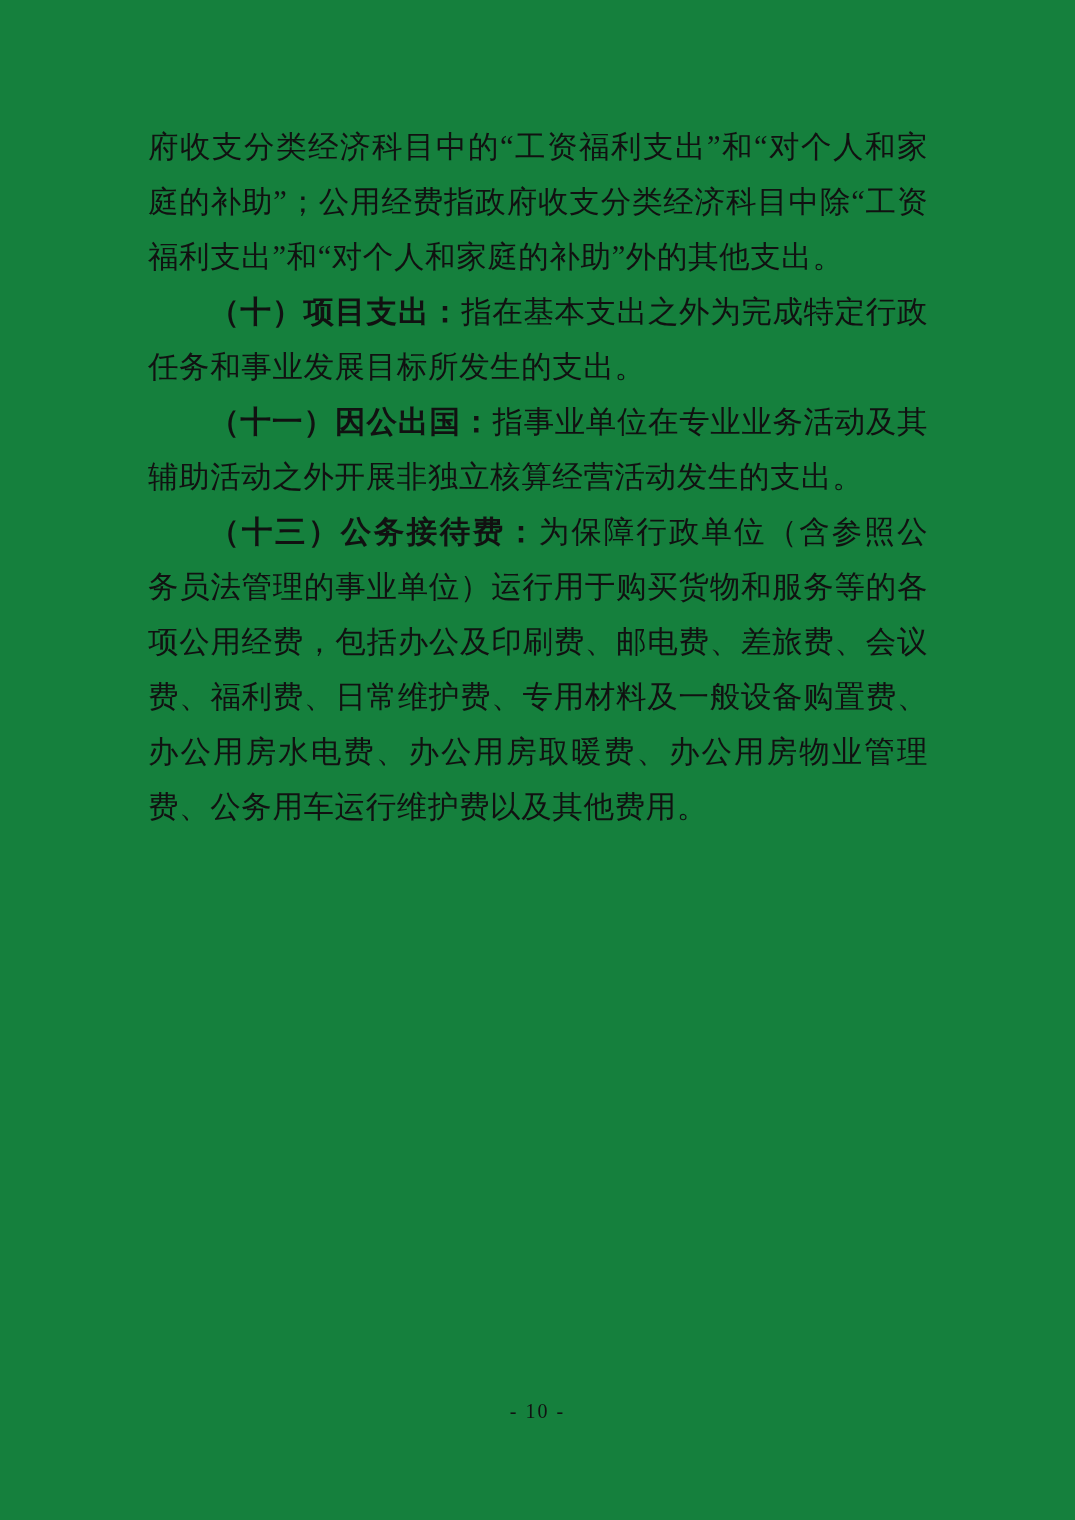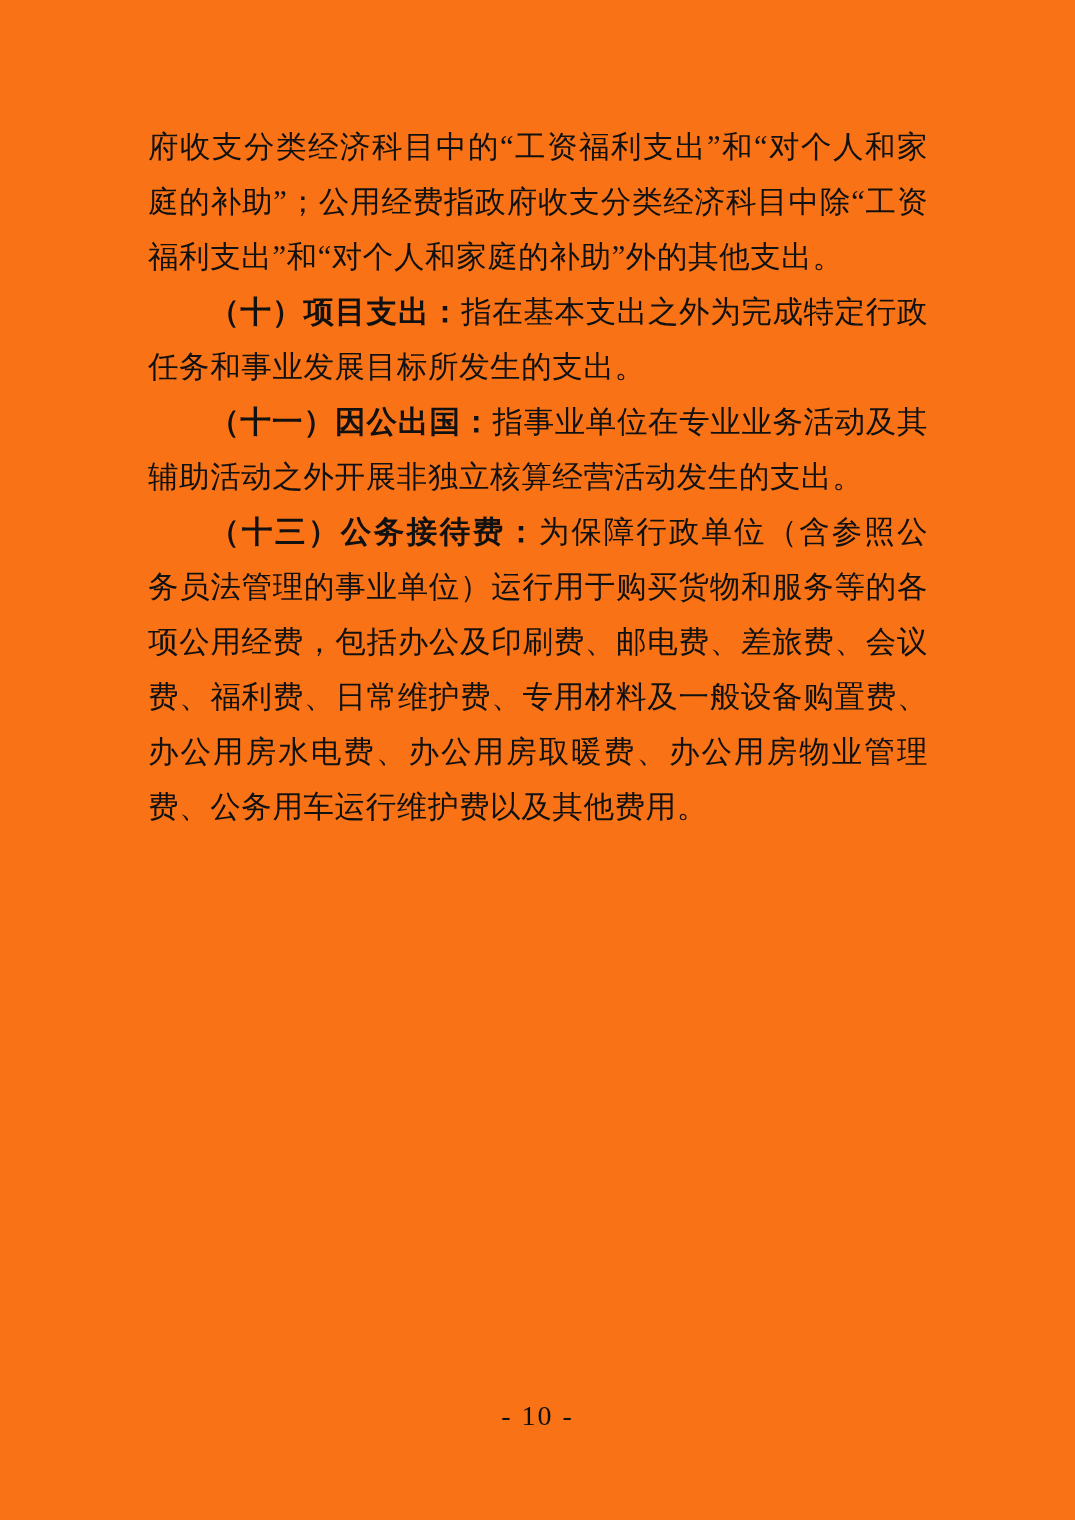--- a/index.html
+++ b/index.html
@@ -14,21 +14,21 @@
     font-family: "Liberation Serif", "DejaVu Serif", serif;
     color: #000000;
     overflow: hidden;
   }
   .page {
     position: absolute;
     left: 0;
     top: 0;
     width: 1075px;
     height: 1520px;
-    background: #f97316;
+    background: #15803d;
   }
   .content {
     position: absolute;
     left: 148px;
     top: 120px;
     width: 780px;
   }
   .para {
     font-size: 30.5px;
     line-height: 55px;
@@ -48,21 +48,21 @@
   .lead {
     font-weight: bold;
     letter-spacing: 1px;
   }
   .footer {
     position: absolute;
     left: 0;
     top: 1400px;
     width: 1075px;
     text-align: center;
-    font-size: 28px;
+    font-size: 20px;
     letter-spacing: 2px;
     color: #111111;
     font-family: "Liberation Serif", "DejaVu Serif", serif;
   }
 </style>
 </head>
 <body>
 
 <div class="page">
   <div class="content">

